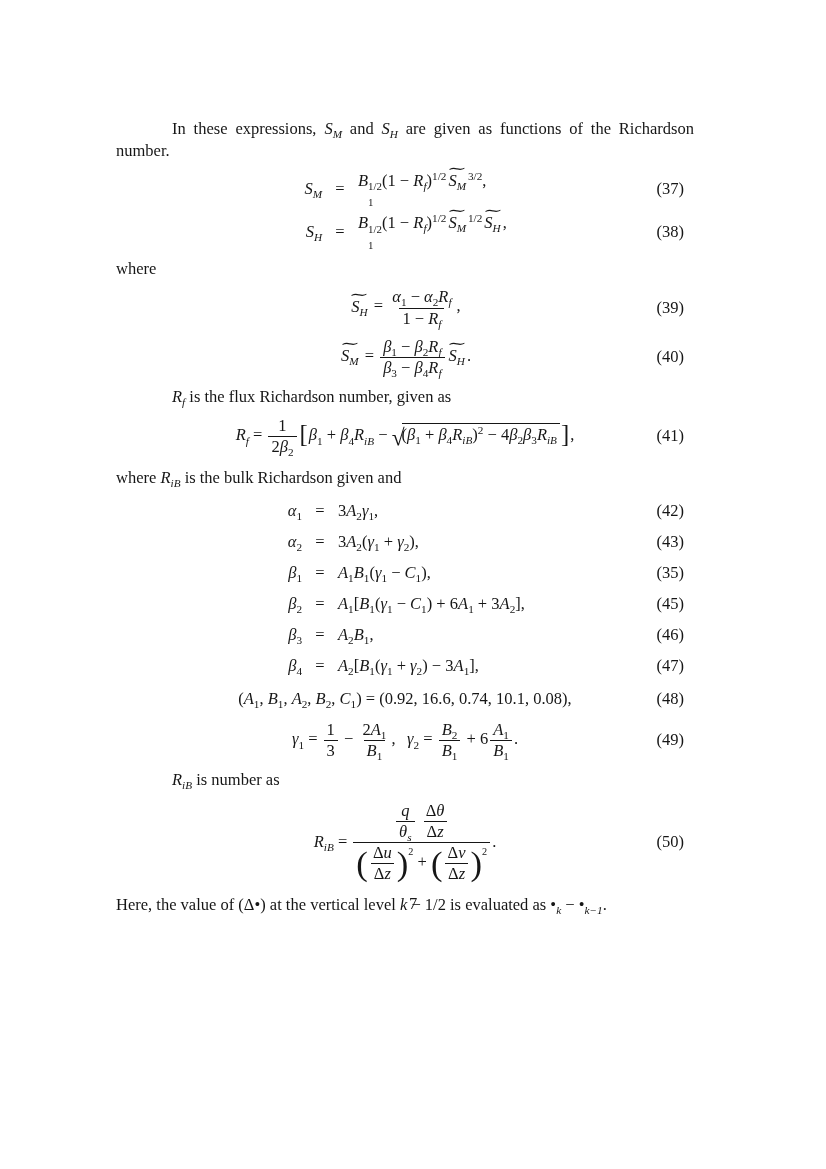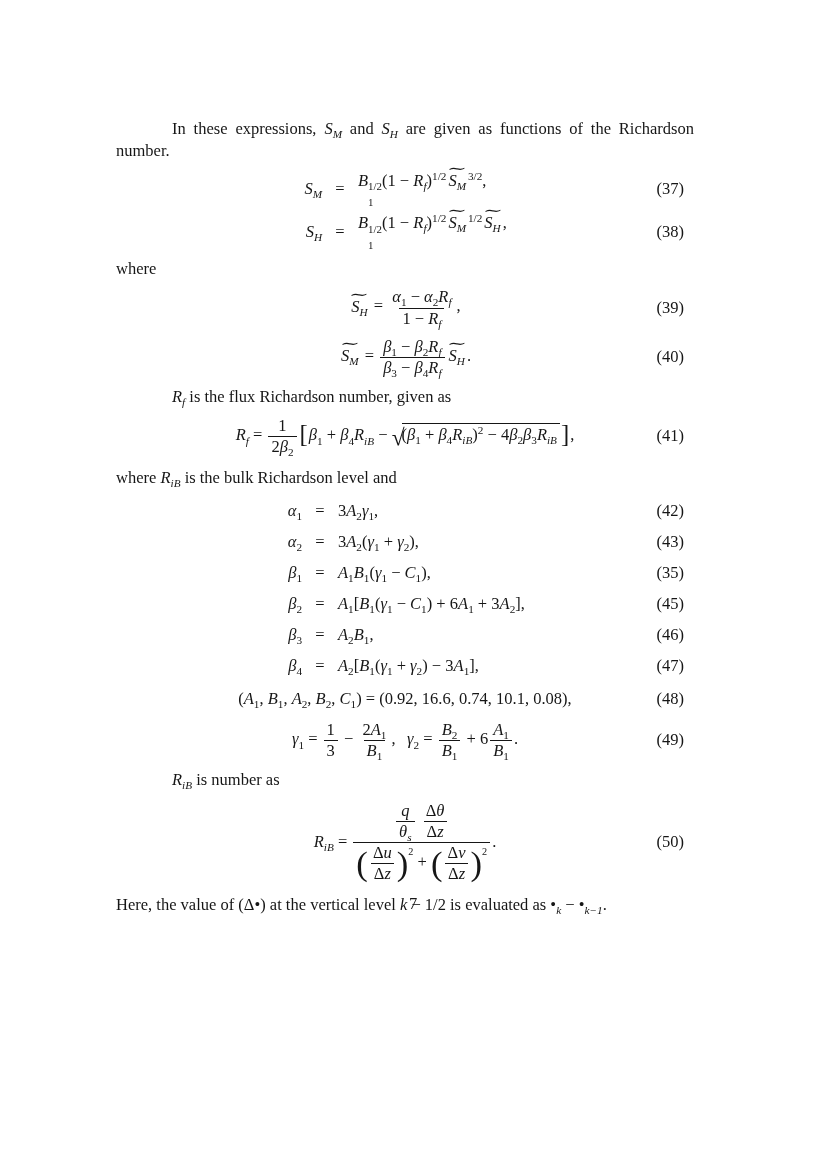--- a/index.html
+++ b/index.html
@@ -106,21 +106,21 @@
     <p class="para indent mt8"><span class="it">R</span><sub class="sb">f</sub><span class="rm"> is the flux Richardson number, given as</span></p>
 
     <div class="eqrow tall">
       <div class="eqmain center"><span class="it">R</span><sub class="sb">f</sub><span class="rm"> = </span><span class="frac">
             <span class="fn"><span class="rm">1</span></span>
             <span class="fd"><span class="rm">2</span><span class="it">β</span><sub class="sb rm">2</sub></span>
           </span><span class="bigb">[</span><span class="it">β</span><sub class="sb rm">1</sub><span class="rm"> + </span><span class="it">β</span><sub class="sb rm">4</sub><span class="it">R</span><sub class="sb">iB</sub><span class="rm"> − </span><span class="sqrt"><span class="rad">√</span><span class="radicand"><span class="rm">(</span><span class="it">β</span><sub class="sb rm">1</sub><span class="rm"> + </span><span class="it">β</span><sub class="sb rm">4</sub><span class="it">R</span><sub class="sb">iB</sub><span class="rm">)</span><sup class="sp">2</sup><span class="rm"> − 4</span><span class="it">β</span><sub class="sb rm">2</sub><span class="it">β</span><sub class="sb rm">3</sub><span class="it">R</span><sub class="sb">iB</sub></span></span><span class="bigb">]</span><span class="rm">,</span></div>
       <span class="eqno">(41)</span>
     </div>
 
-    <p class="para mt10"><span class="rm">where </span><span class="it">R</span><sub class="sb">iB</sub><span class="rm"> is the bulk Richardson level and</span></p>
+    <p class="para mt10"><span class="rm">where </span><span class="it">R</span><sub class="sb">iB</sub><span class="rm"> is the bulk Richardson given and</span></p>
 
     <div class="eqblock">
       <div class="eqrow">
         <div class="eqmain align w2">
           <span class="alhs"><span class="it">α</span><sub class="sb rm">1</sub></span>
           <span class="arel">=</span>
           <span class="arhs"><span class="rm">3</span><span class="it">A</span><sub class="sb rm">2</sub><span class="it">γ</span><sub class="sb rm">1</sub><span class="rm">,</span></span>
         </div>
         <span class="eqno">(42)</span>
       </div>

